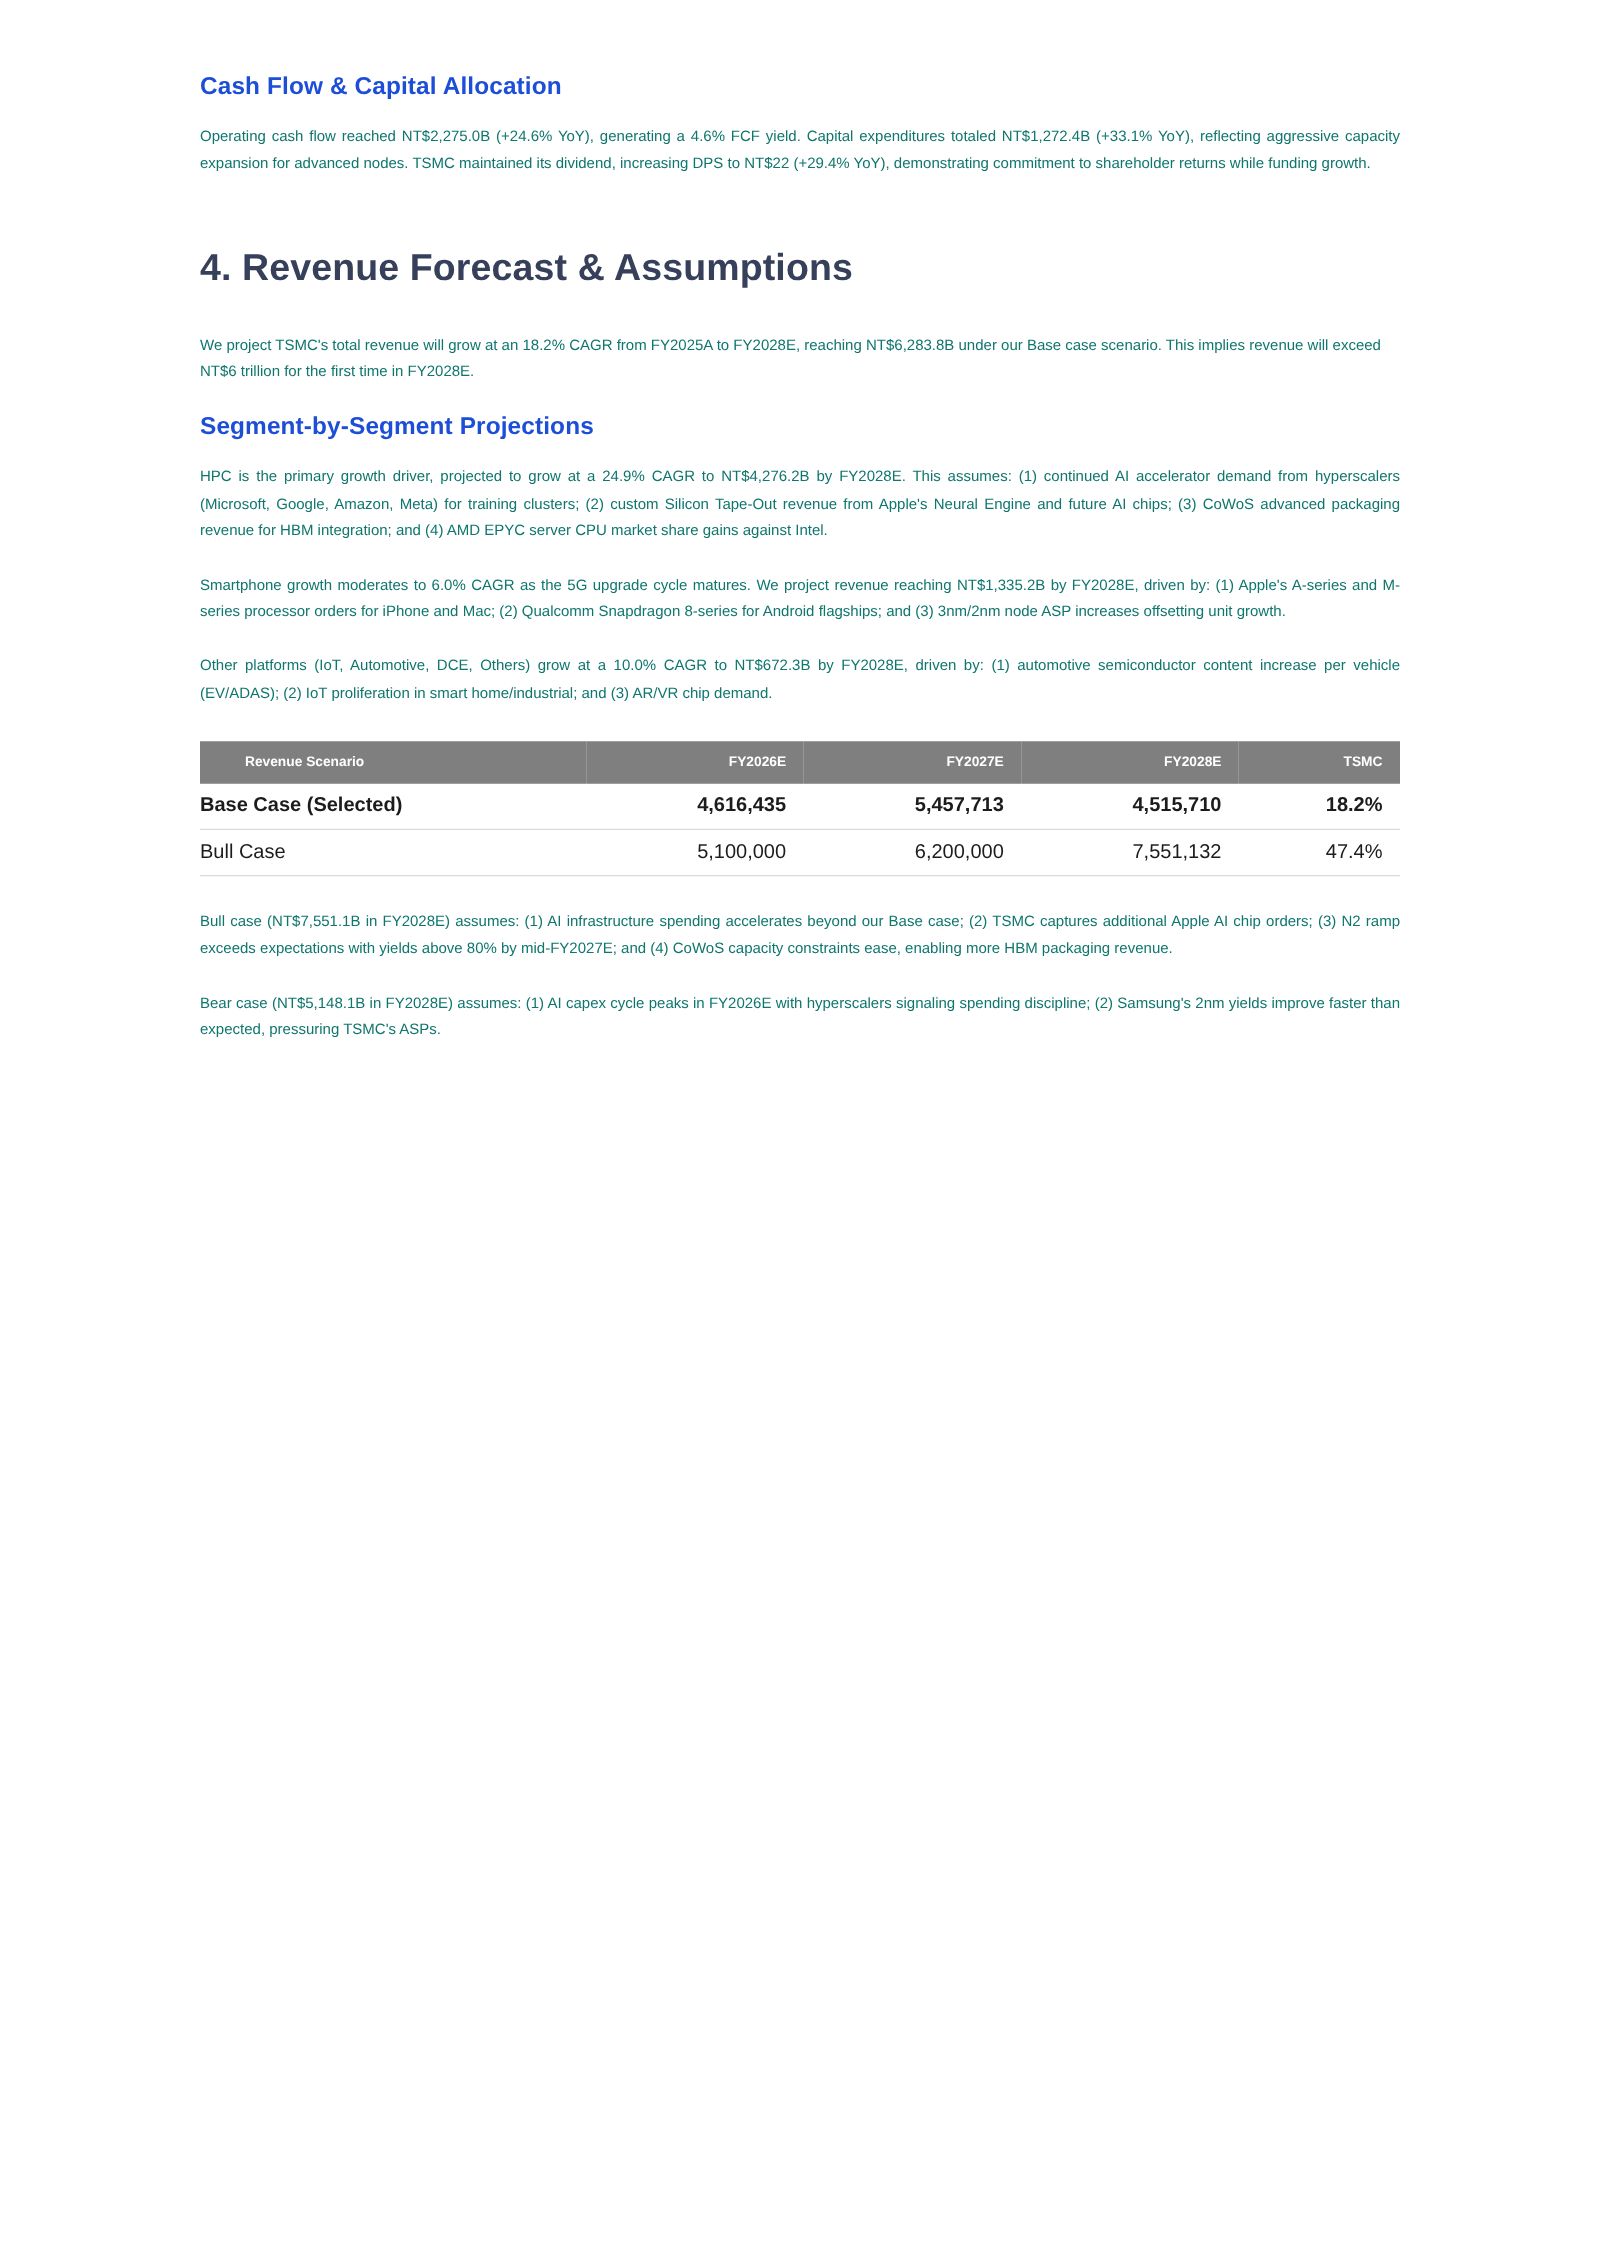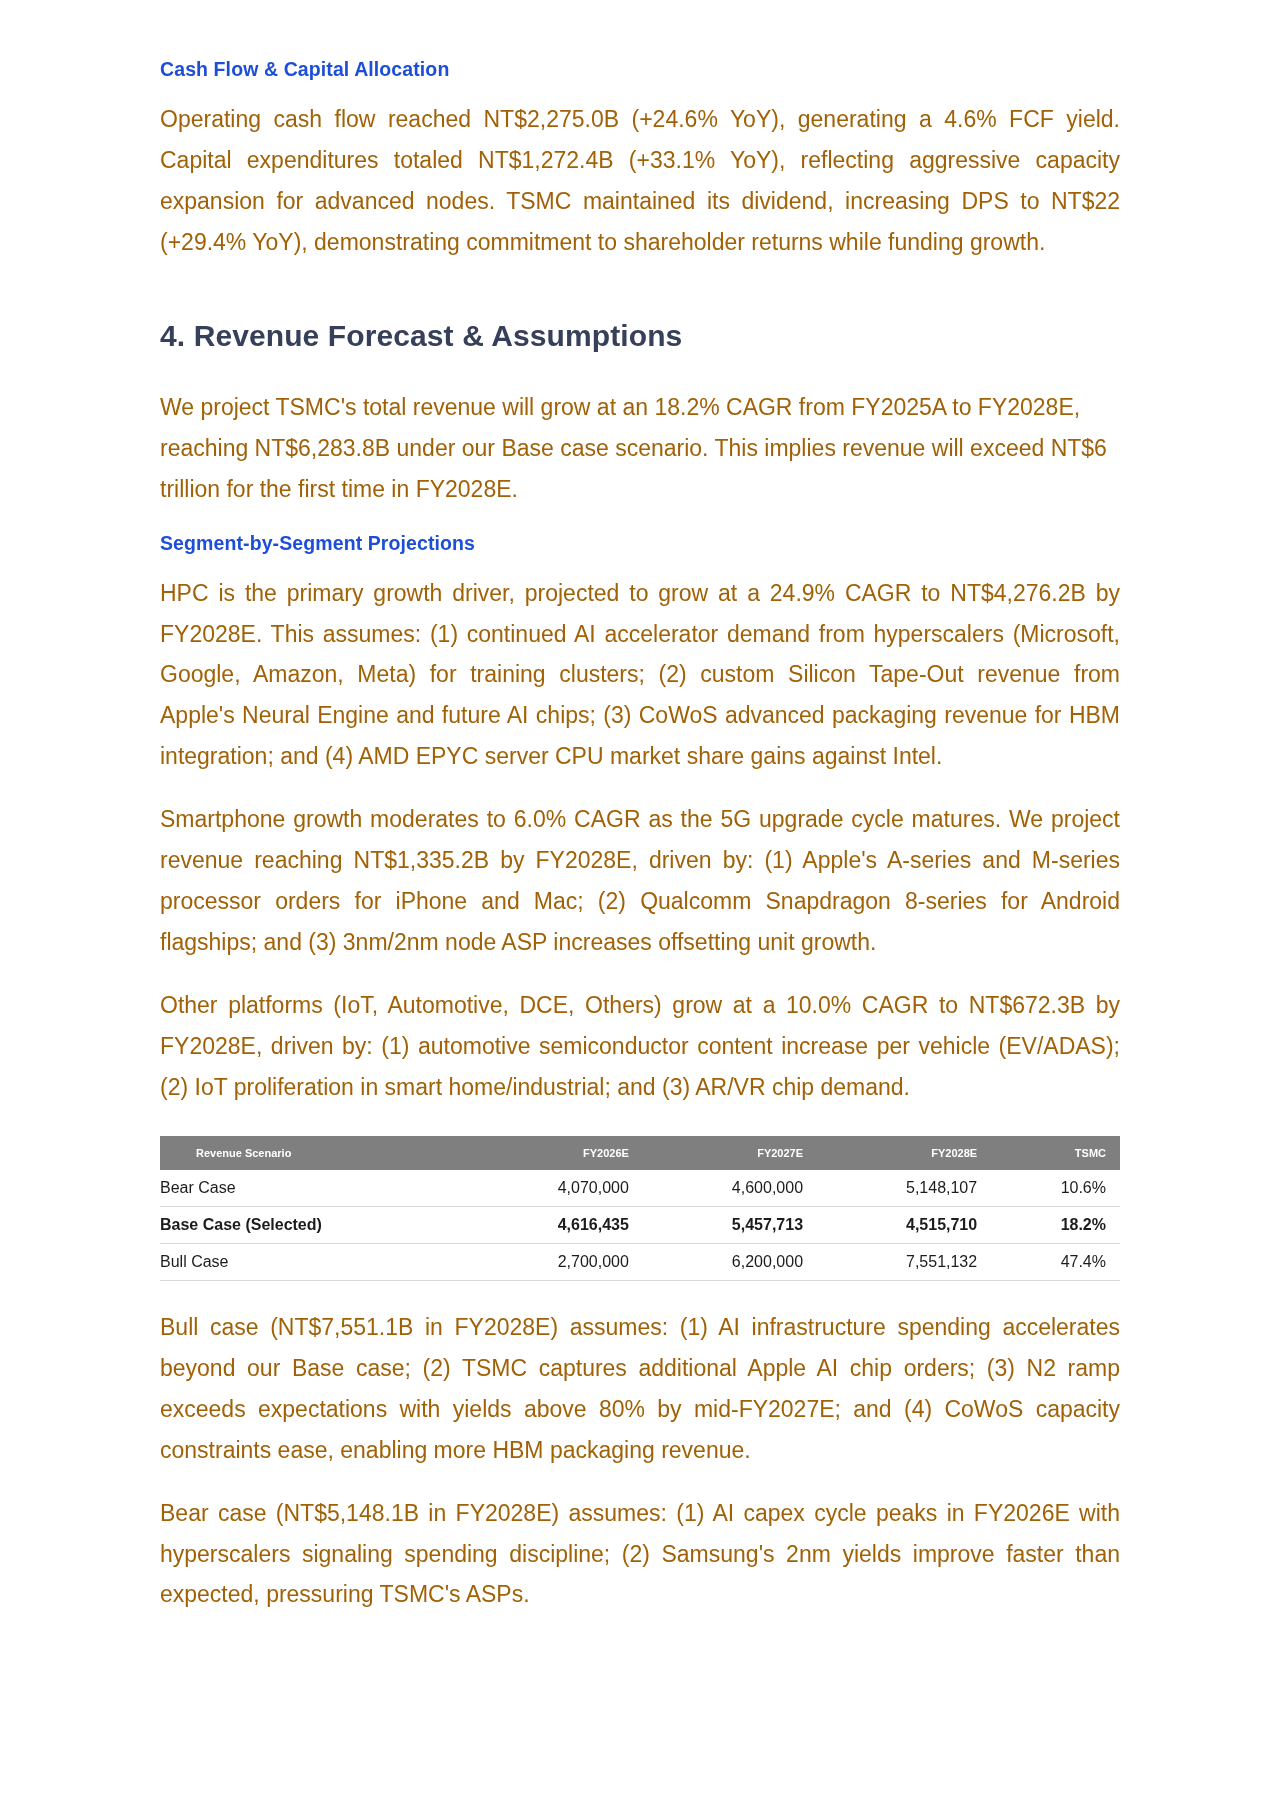--- a/index.html
+++ b/index.html
@@ -31,26 +31,26 @@
     letter-spacing: 0.1px;
   }
   h2.section-head {
     font-size: 30px;
     font-weight: bold;
     color: #36405a;
     margin: 56px 0 34px 0;
     letter-spacing: 0.1px;
   }
   p.body {
-    font-size: 23px;
+    font-size: 12px;
     line-height: 1.78;
     text-align: justify;
     text-justify: inter-word;
     margin: 0 0 22px 0;
-    color: #a16207;
+    color: #0f766e;
   }
   p.body.left {
     text-align: left;
   }
 
   table.scenario {
     border-collapse: collapse;
     width: 100%;
     margin: 28px 0 26px 0;
     font-size: 16px;
@@ -111,37 +111,30 @@
       <thead>
         <tr>
           <th class="first">Revenue Scenario</th>
           <th>FY2026E</th>
           <th>FY2027E</th>
           <th>FY2028E</th>
           <th>TSMC</th>
         </tr>
       </thead>
       <tbody>
-        <tr>
-          <td class="first">Bear Case</td>
-          <td>4,070,000</td>
-          <td>4,600,000</td>
-          <td>5,148,107</td>
-          <td>10.6%</td>
-        </tr>
         <tr class="highlight">
           <td class="first">Base Case (Selected)</td>
           <td>4,616,435</td>
           <td>5,457,713</td>
           <td>4,515,710</td>
           <td>18.2%</td>
         </tr>
         <tr>
           <td class="first">Bull Case</td>
-          <td>2,700,000</td>
+          <td>5,100,000</td>
           <td>6,200,000</td>
           <td>7,551,132</td>
           <td>47.4%</td>
         </tr>
       </tbody>
     </table>
 
     <p class="body">Bull case (NT$7,551.1B in FY2028E) assumes: (1) AI infrastructure spending accelerates beyond our Base case; (2) TSMC captures additional Apple AI chip orders; (3) N2 ramp exceeds expectations with yields above 80% by mid-FY2027E; and (4) CoWoS capacity constraints ease, enabling more HBM packaging revenue.</p>
     <p class="body">Bear case (NT$5,148.1B in FY2028E) assumes: (1) AI capex cycle peaks in FY2026E with hyperscalers signaling spending discipline; (2) Samsung's 2nm yields improve faster than expected, pressuring TSMC's ASPs.</p>
 

